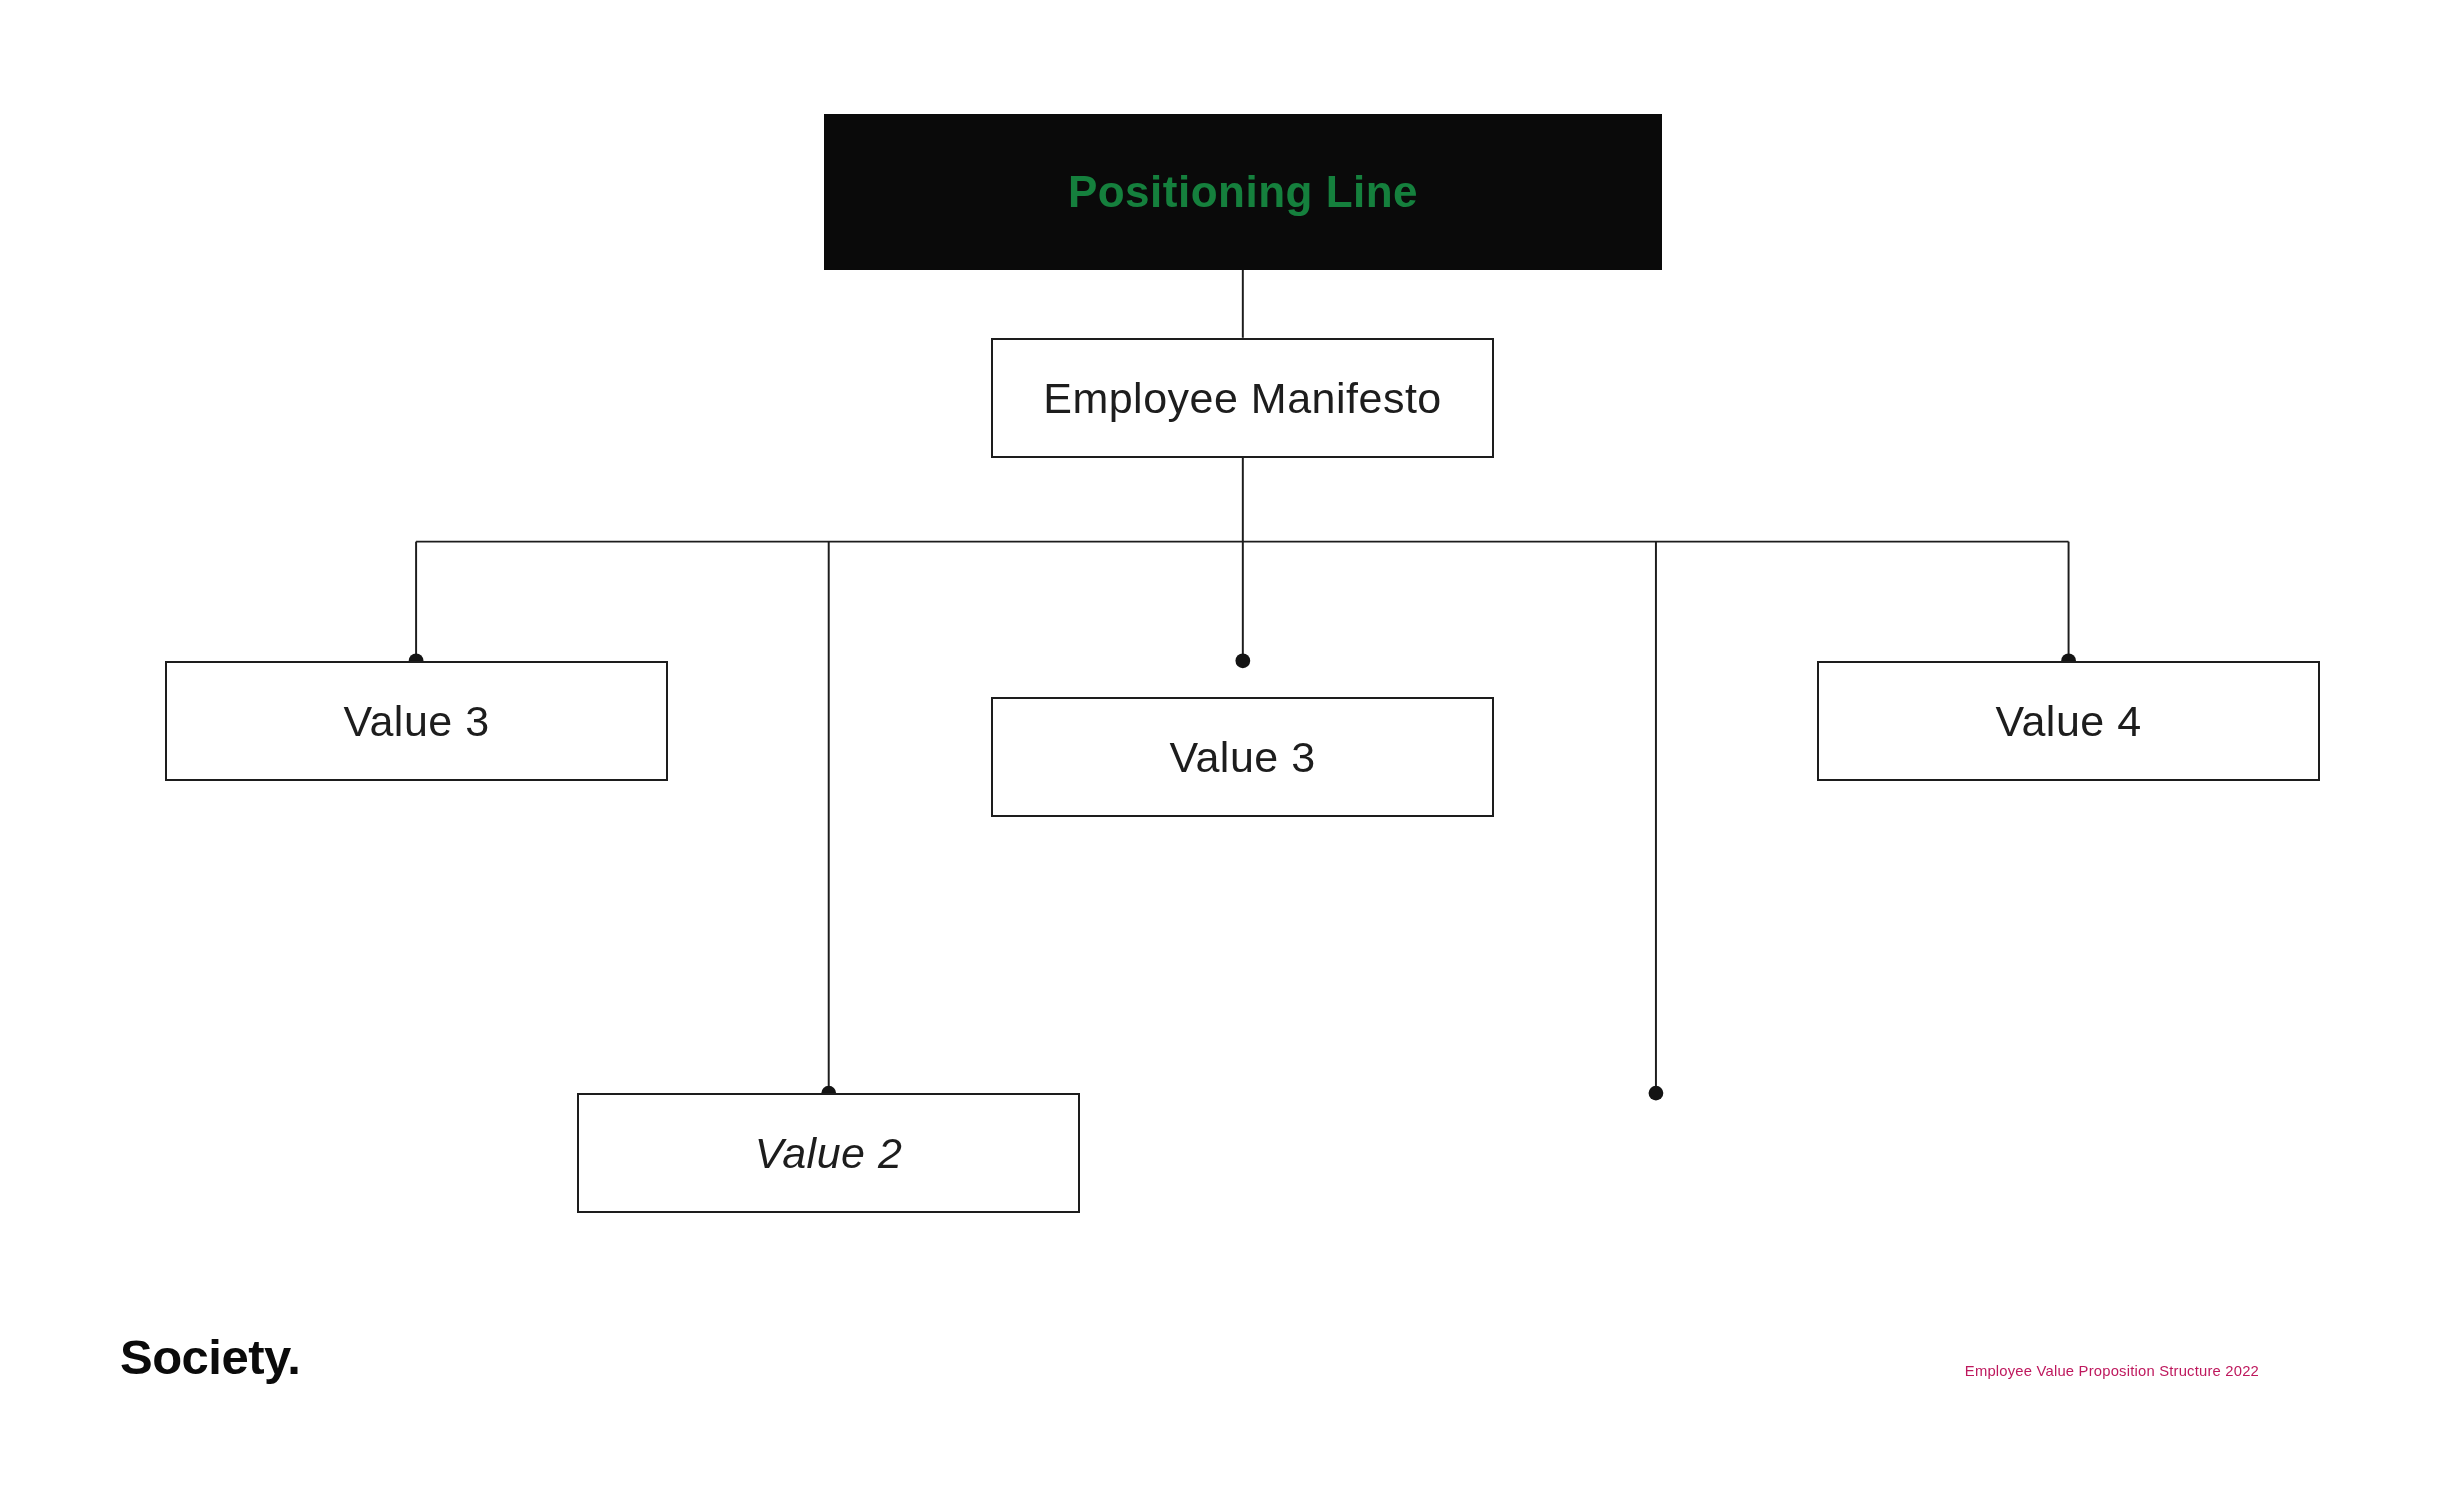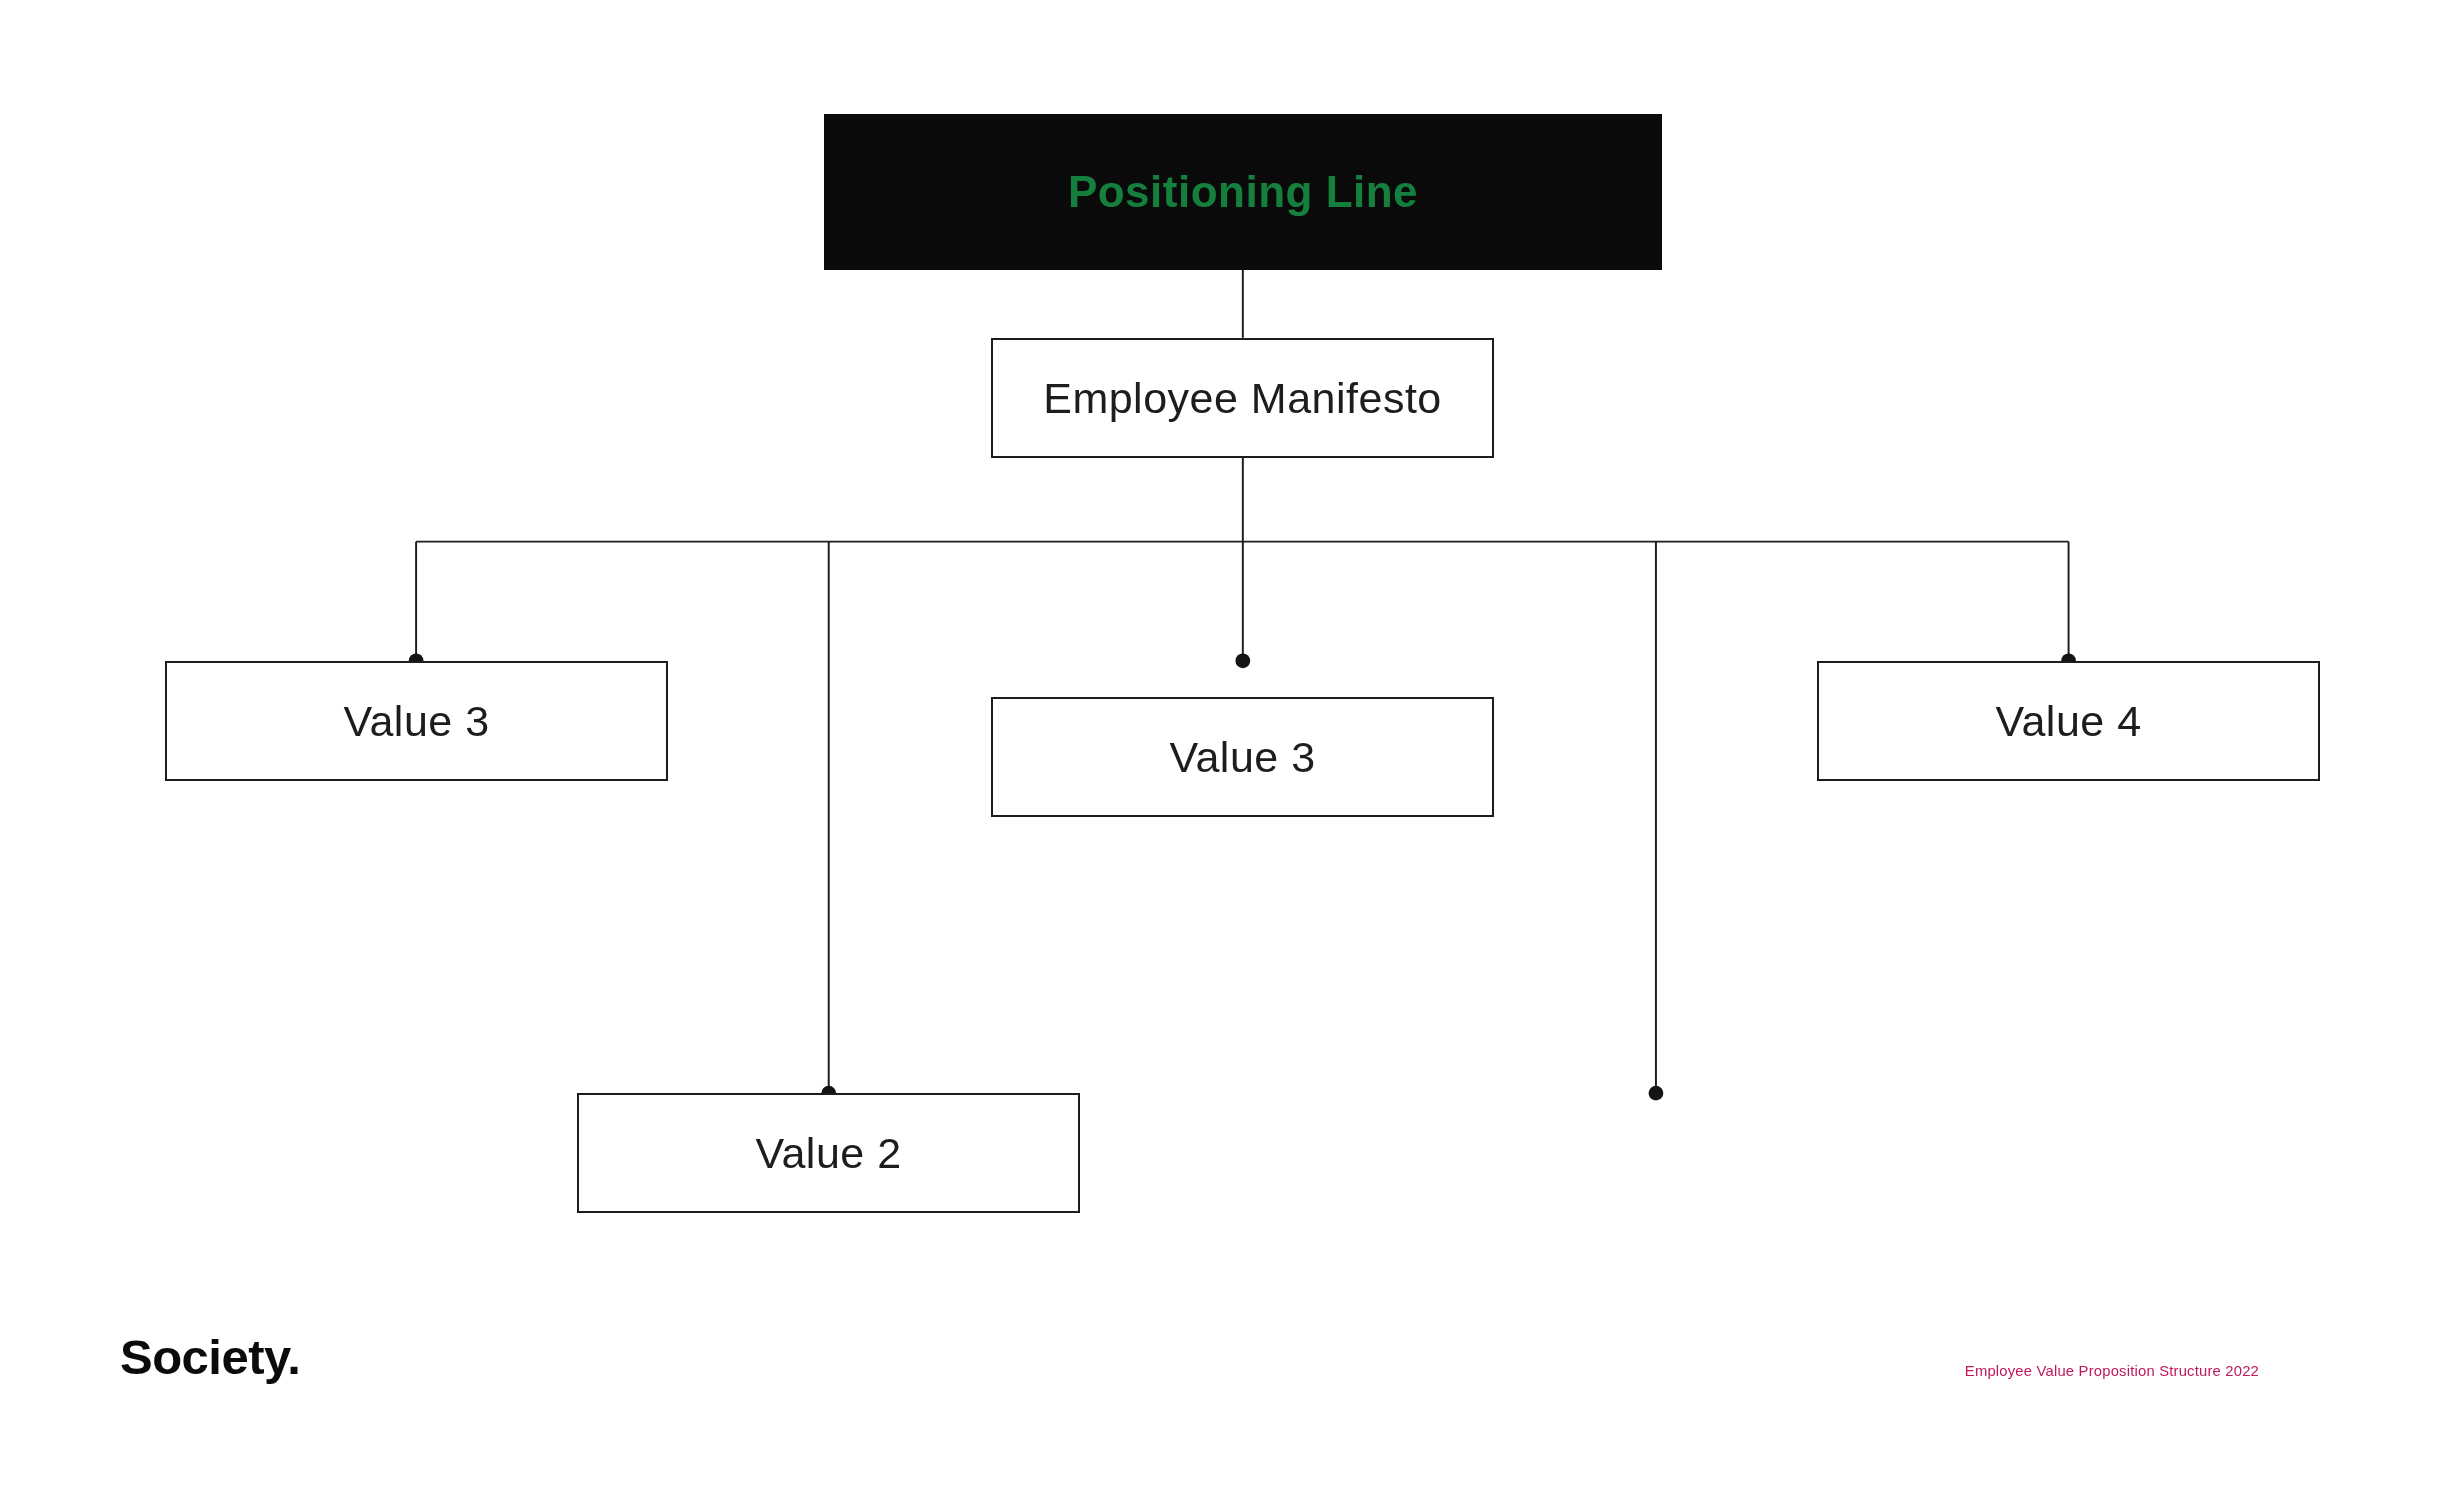--- a/index.html
+++ b/index.html
@@ -50,21 +50,21 @@
     left: 991px;
     top: 338px;
     width: 503px;
     height: 120px;
   }
   .value-box {
     width: 503px;
     height: 120px;
   }
   .box.v1 { left: 165px;  top: 661px; }
-  .box.v2 { left: 577px;  top: 1093px; }
+  .box.v2 { left: 577px;  top: 1093px; font-style: italic; }
   .box.v3 { left: 991px; top: 697px; }
   .box.v4 { left: 1405px; top: 1093px; }
   .box.v5 { left: 1817px; top: 661px; }
   .logo {
     position: absolute;
     left: 109px;
     top: 1333px;
     font-size: 49px;
     font-weight: 800;
     letter-spacing: -0.5px;

